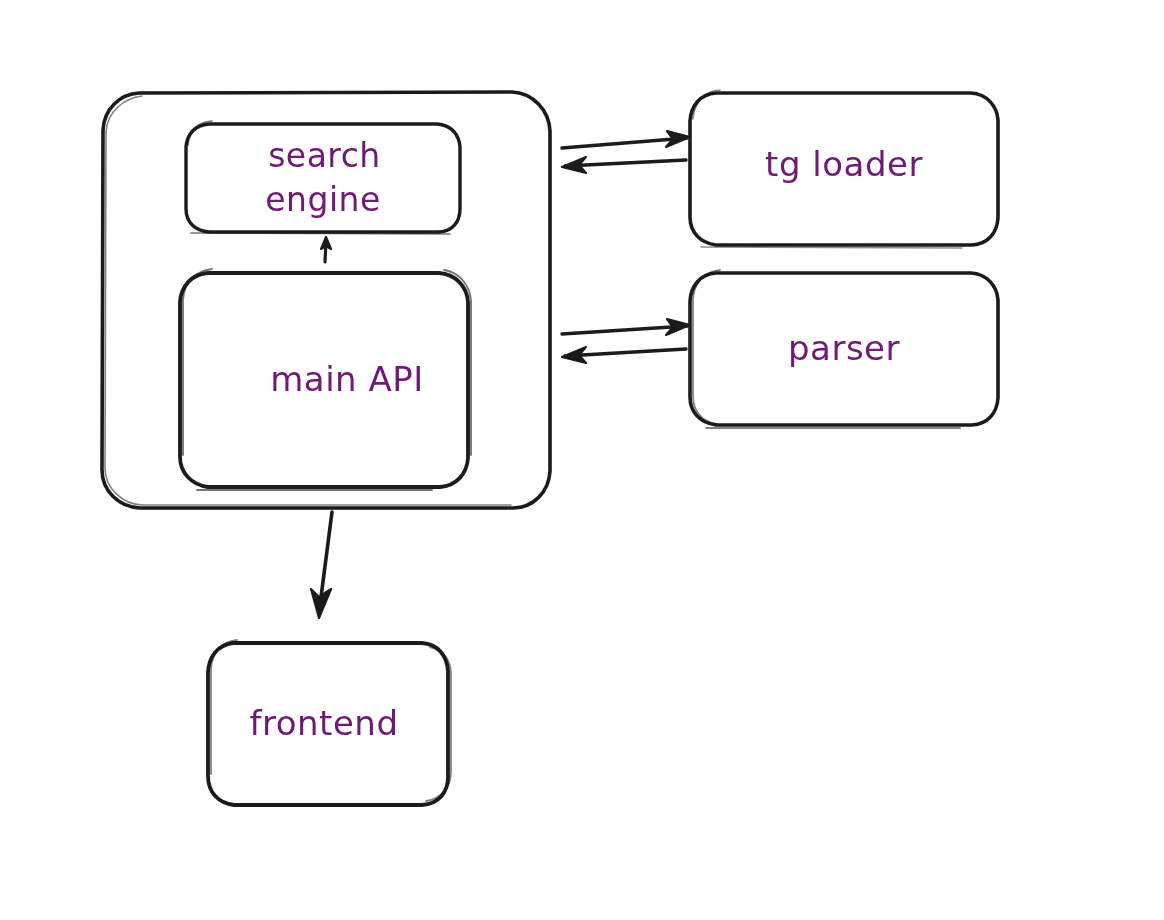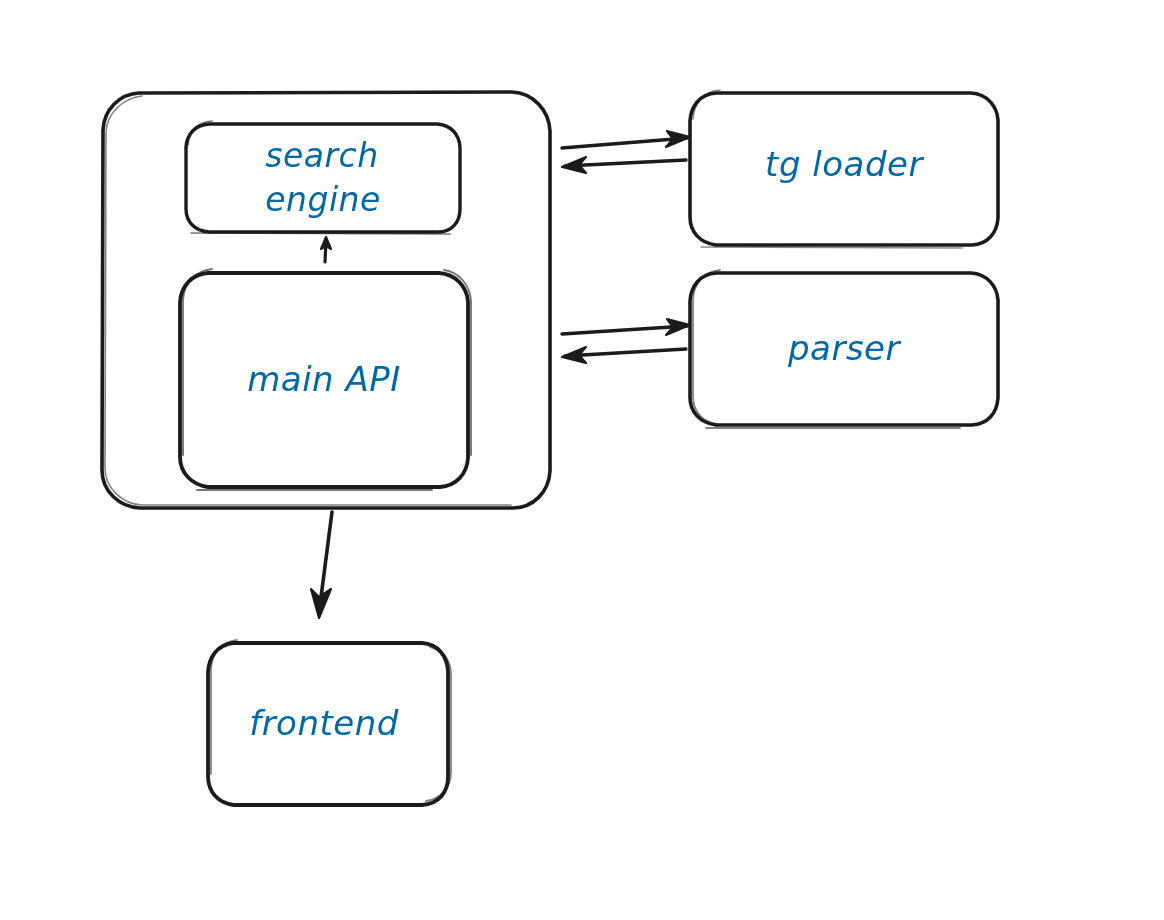--- a/index.html
+++ b/index.html
@@ -47,29 +47,28 @@
     fill: #1b1b1b;
     stroke: #1b1b1b;
     stroke-width: 2.2;
     stroke-linejoin: round;
   }
   .node-label {
     position: absolute;
     display: flex;
     align-items: center;
     justify-content: center;
-    text-align: left;
-    color: #0369a1;
+    text-align: right;
+    color: #701a75;
     font-family: "DejaVu Sans", sans-serif;
     font-weight: 400;
     letter-spacing: 0.5px;
     line-height: 1.32;
     pointer-events: none;
     user-select: none;
-    font-style: italic;
   }
   .label-search-engine {
     left: 186px; top: 123px; width: 274px; height: 110px;
     font-size: 33px;
   }
   .label-main-api {
     left: 180px; top: 272px; width: 288px; height: 215px;
     font-size: 34px;
   }
   .label-tg-loader {
@@ -222,21 +221,21 @@
     <g>
       <path class="arrow-stroke" style="stroke-width:3.6" d="M 332 512 L 320 605"></path>
       <path class="arrow-head" d="M 319 618 L 311 589 L 319 597 L 331 589 Z"></path>
     </g>
 
   </svg>
 
   <div class="node-label label-search-engine" style="white-space: pre-line;">search
 engine</div>
 
-  <div class="node-label label-main-api" style="white-space: pre-line;">main API</div>
+  <div class="node-label label-main-api" style="white-space: pre-line; margin-left: 23px;">main API</div>
 
   <div class="node-label label-tg-loader" style="white-space: pre-line;">tg loader</div>
 
   <div class="node-label label-parser" style="white-space: pre-line;">parser</div>
 
   <div class="node-label label-frontend" style="white-space: pre-line;">frontend</div>
 
   <div class="hitbox" style="left:186px;top:123px;width:274px;height:110px;"></div>
   <div class="hitbox" style="left:180px;top:272px;width:288px;height:215px;"></div>
   <div class="hitbox" style="left:690px;top:92px;width:308px;height:153px;"></div>

